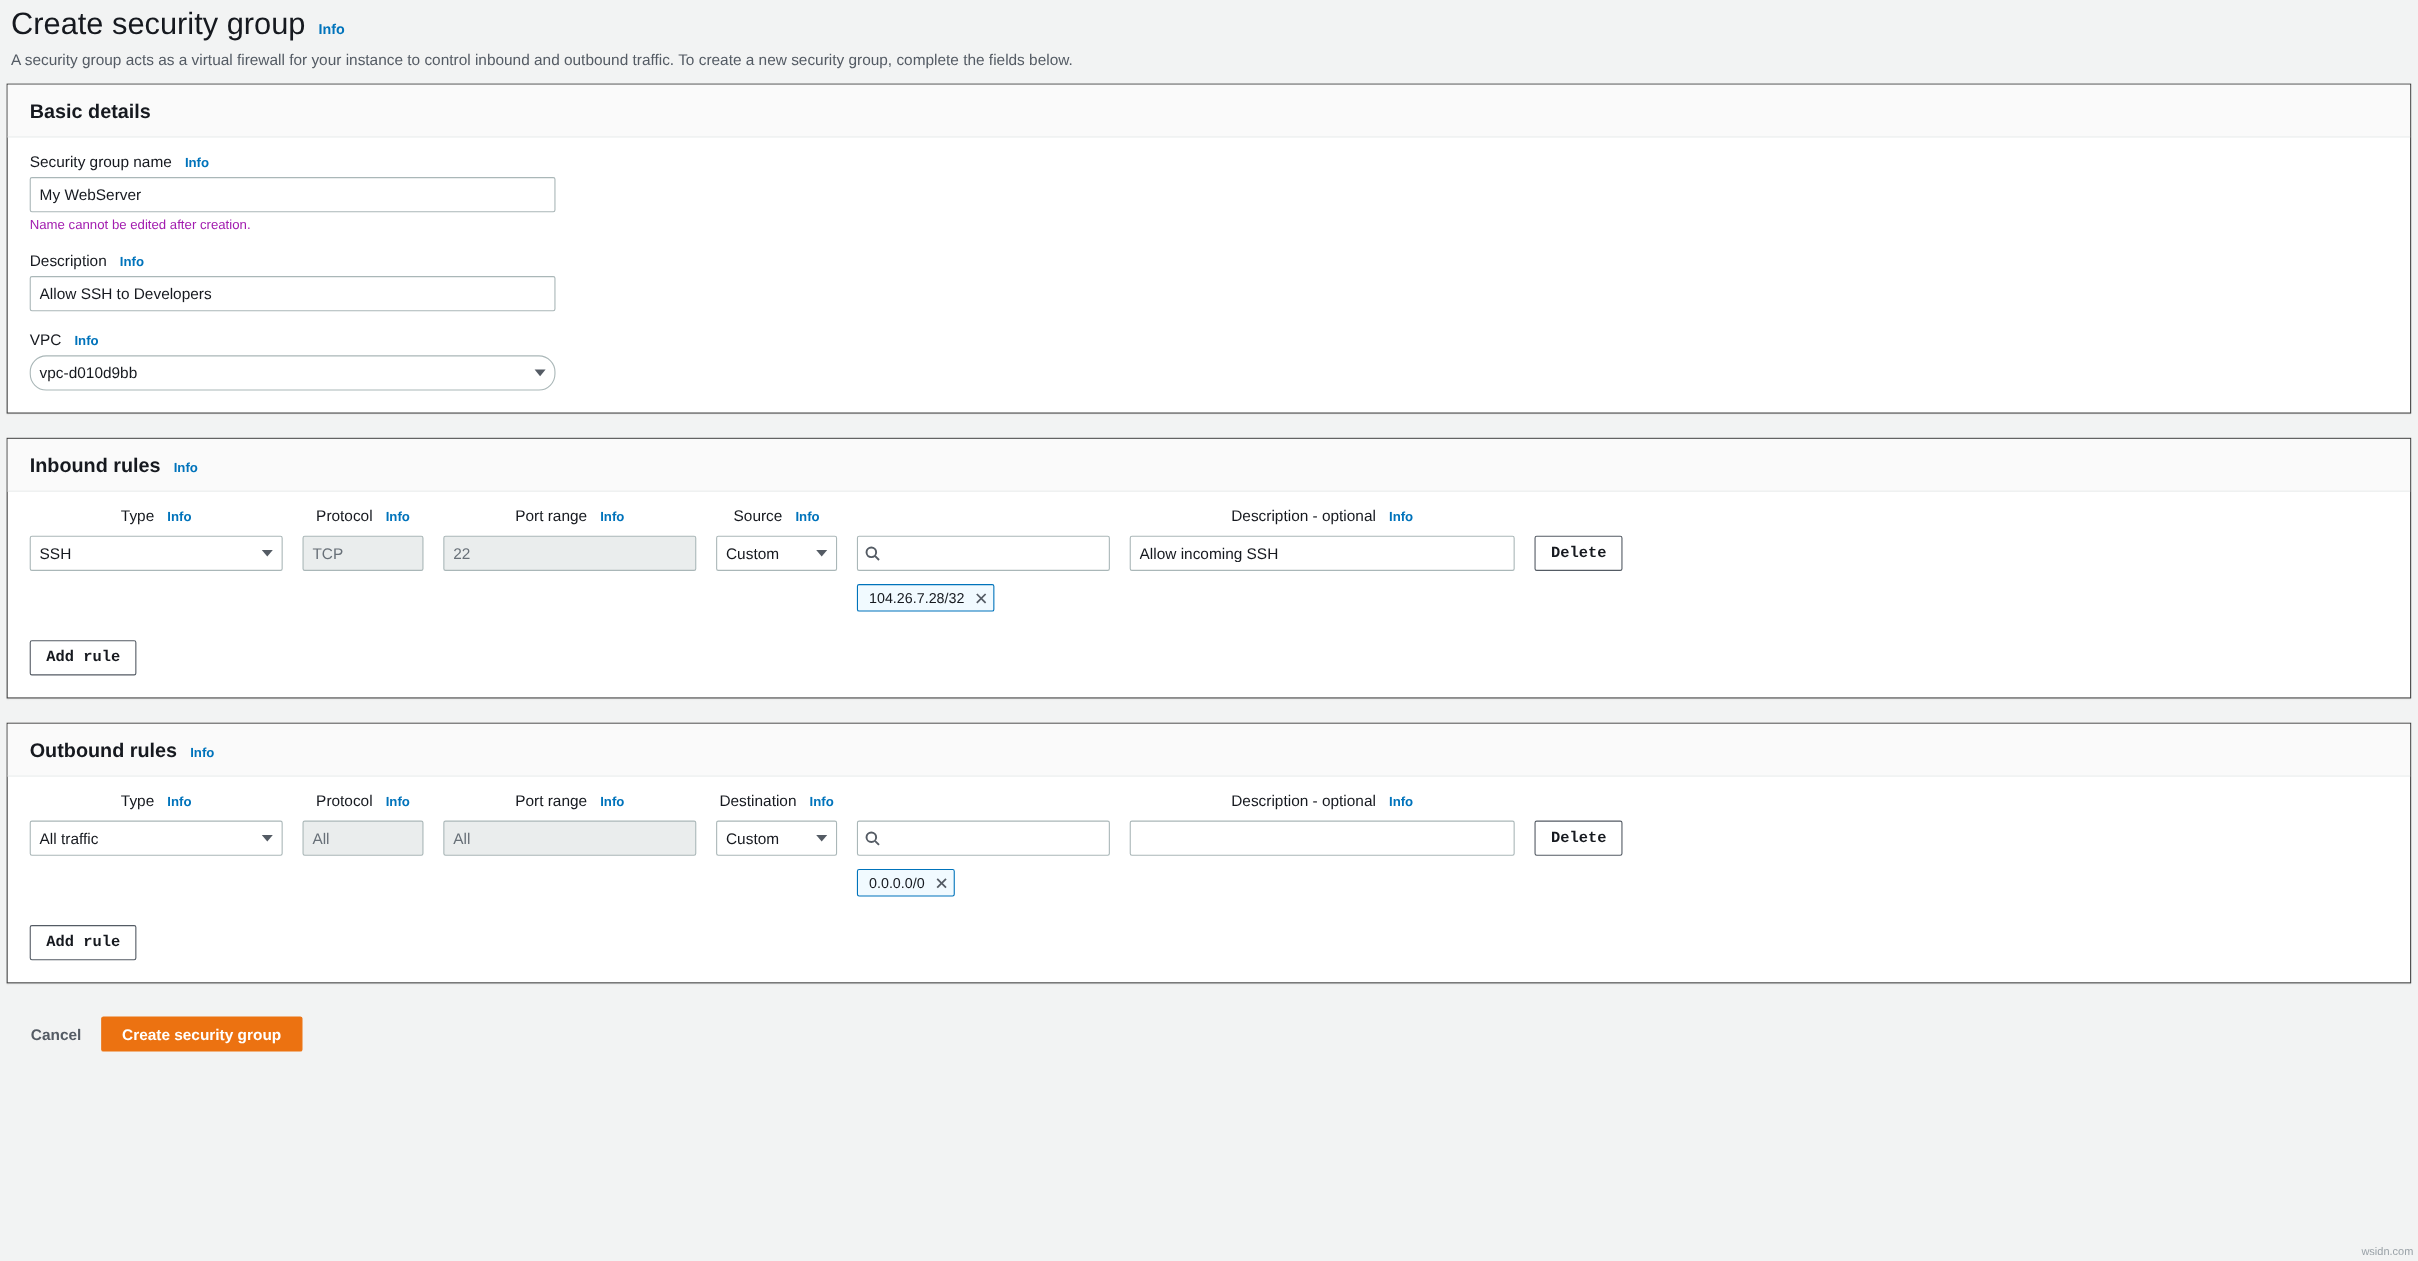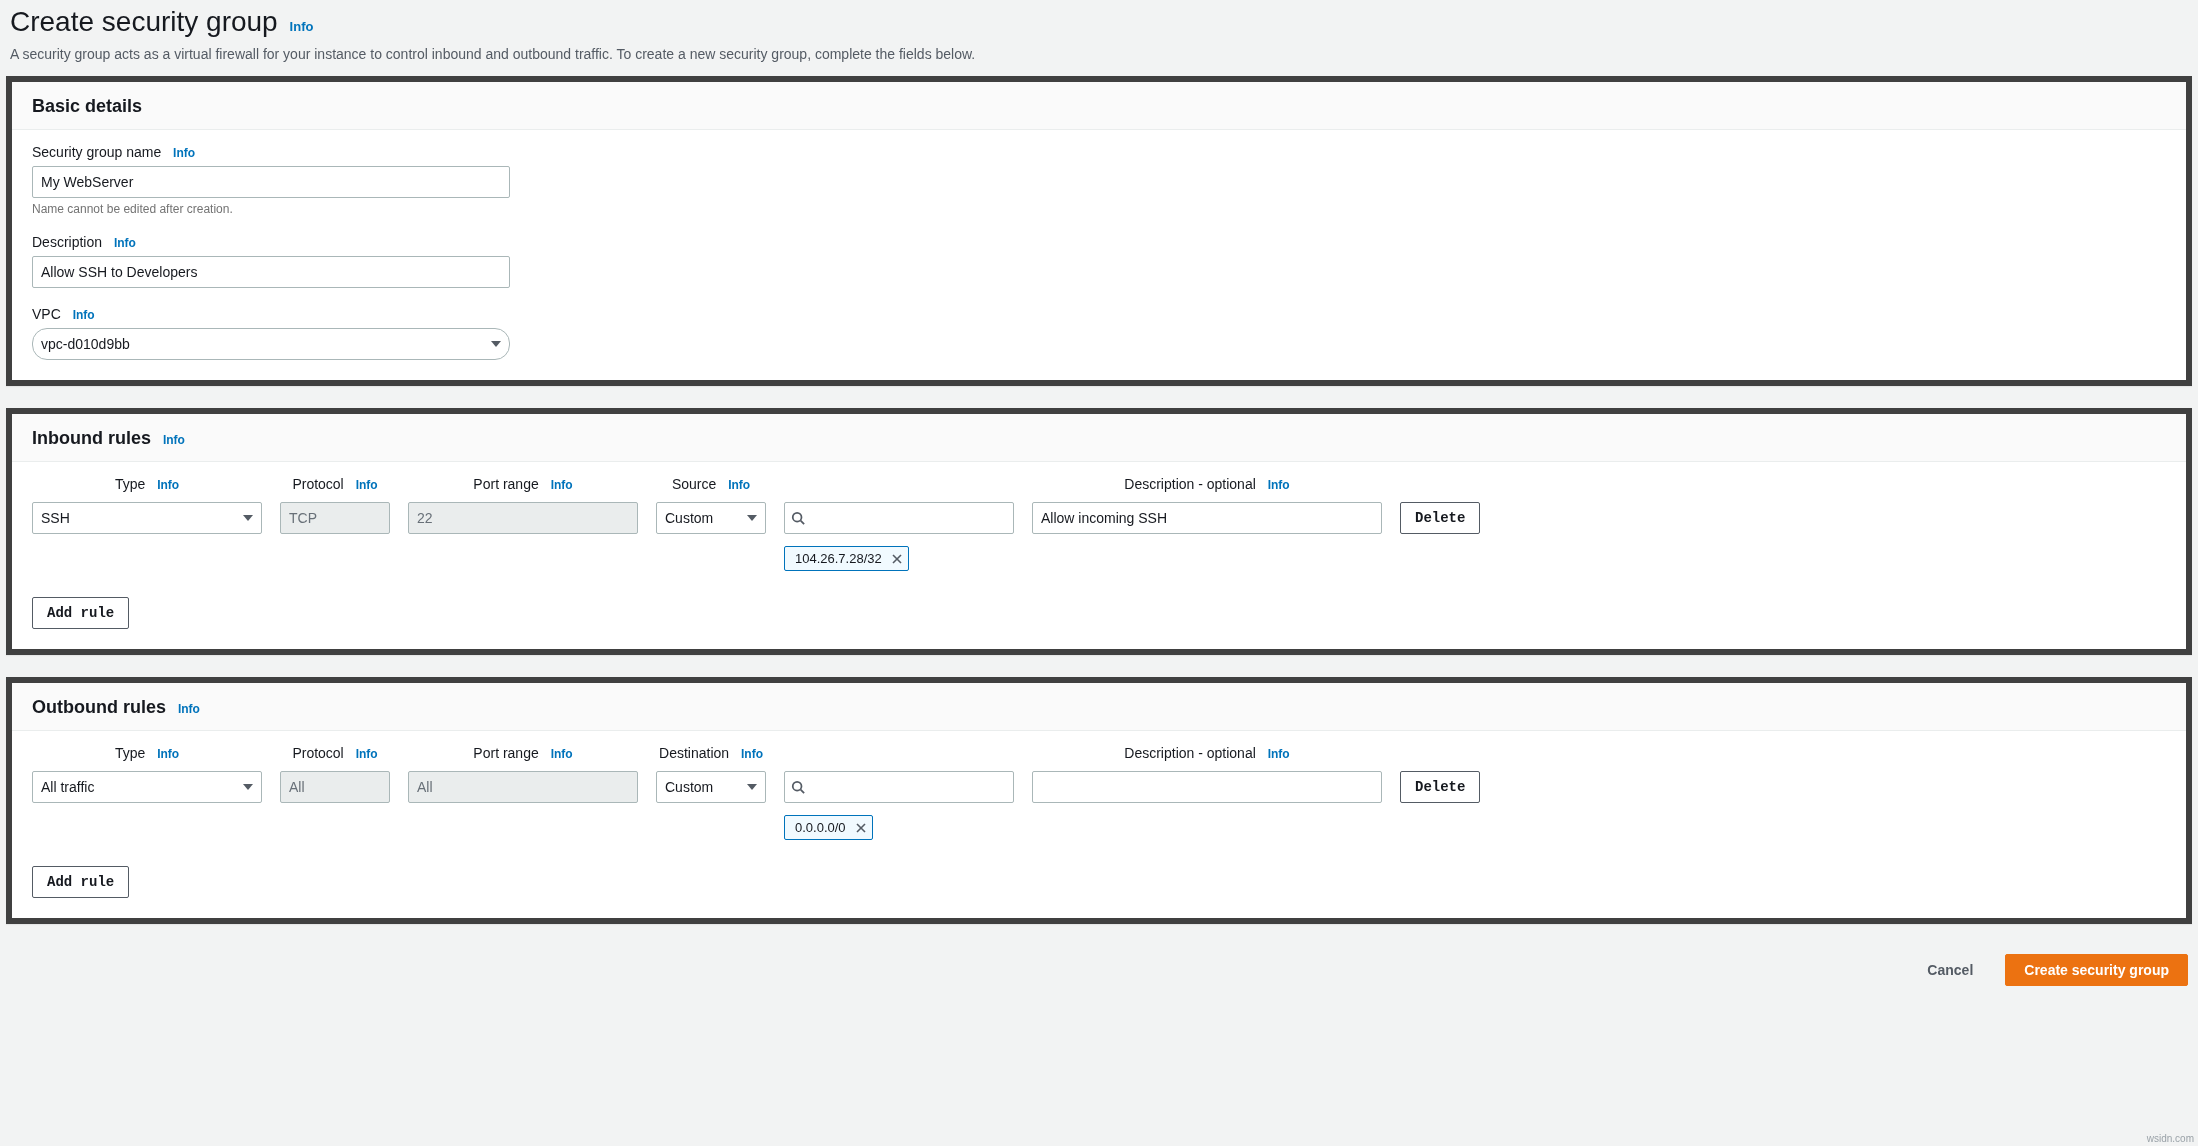--- a/index.html
+++ b/index.html
@@ -18,37 +18,37 @@
   }
   .info-link {
     color: #0073bb; font-size: 13px; font-weight: 700; margin-left: 8px;
     cursor: pointer; vertical-align: baseline;
   }
   .info-link.small { font-size: 12px; font-weight: 700; }
   .subtitle { color: #545b64; font-size: 14px; margin: 4px 0 14px 0; }
 
   .panel {
     background: #fff;
-    border: 6px solid #404040;
+    border: 1px solid #404040;
     box-shadow: 0 1px 1px rgba(0,0,0,0.05);
     margin-bottom: 22px;
   }
   .panel-header {
     padding: 14px 20px 12px 20px;
     background: #fafafa;
     border-bottom: 1px solid #eaeded;
   }
   .panel-title {
     font-size: 18px; font-weight: 700; margin: 0; color: #16191f; display: inline-block;
   }
   .panel-body { padding: 14px 20px 20px 20px; }
 
   .form-row { margin-bottom: 18px; }
   label.field-label { display: block; font-size: 14px; color: #16191f; margin-bottom: 6px; }
-  .hint { color: #737373; font-size: 12px; margin-top: 4px; }
+  .hint { color: #a21caf; font-size: 12px; margin-top: 4px; }
 
   input[type="text"], .select-box, .readonly-box, .search-box {
     width: 100%;
     height: 32px;
     border: 1px solid #aab7b8;
     border-radius: 2px;
     padding: 4px 8px;
     font-size: 14px;
     background: #fff;
     color: #16191f;
@@ -109,21 +109,21 @@
   }
   .btn.small-pad { padding: 0 14px; font-family: Liberation Mono, monospace; }
   .btn.primary {
     background: #ec7211; border-color: #ec7211; color: #fff;
   }
   .btn.ghost { border: none; background: transparent; color: #545b64; }
 
   .add-row { margin-top: 26px; }
 
   .footer-actions {
-    display: flex; justify-content: flex-end; gap: 14px;
+    display: flex; gap: 0;
     padding: 8px 4px 0 4px;
   }
 
   .watermark {
     position: fixed; right: 4px; bottom: 2px; font-size: 10px; color: #9aa2a8; margin-top: 44px;
   }
 </style>
 </head>
 <body>
 

